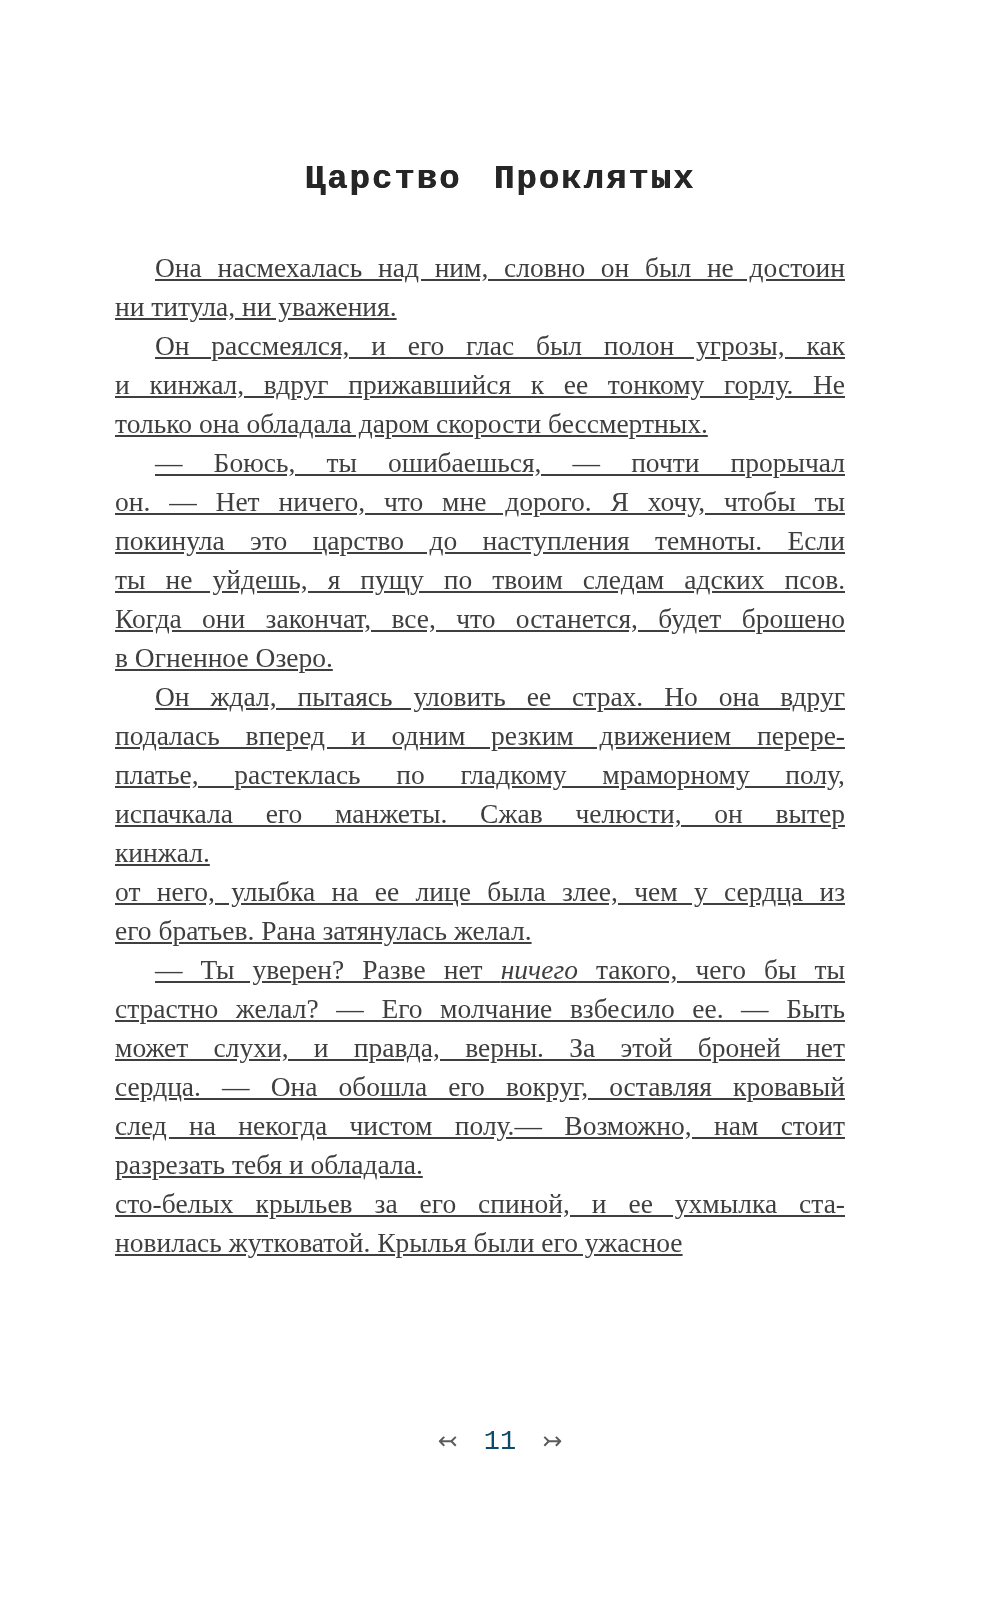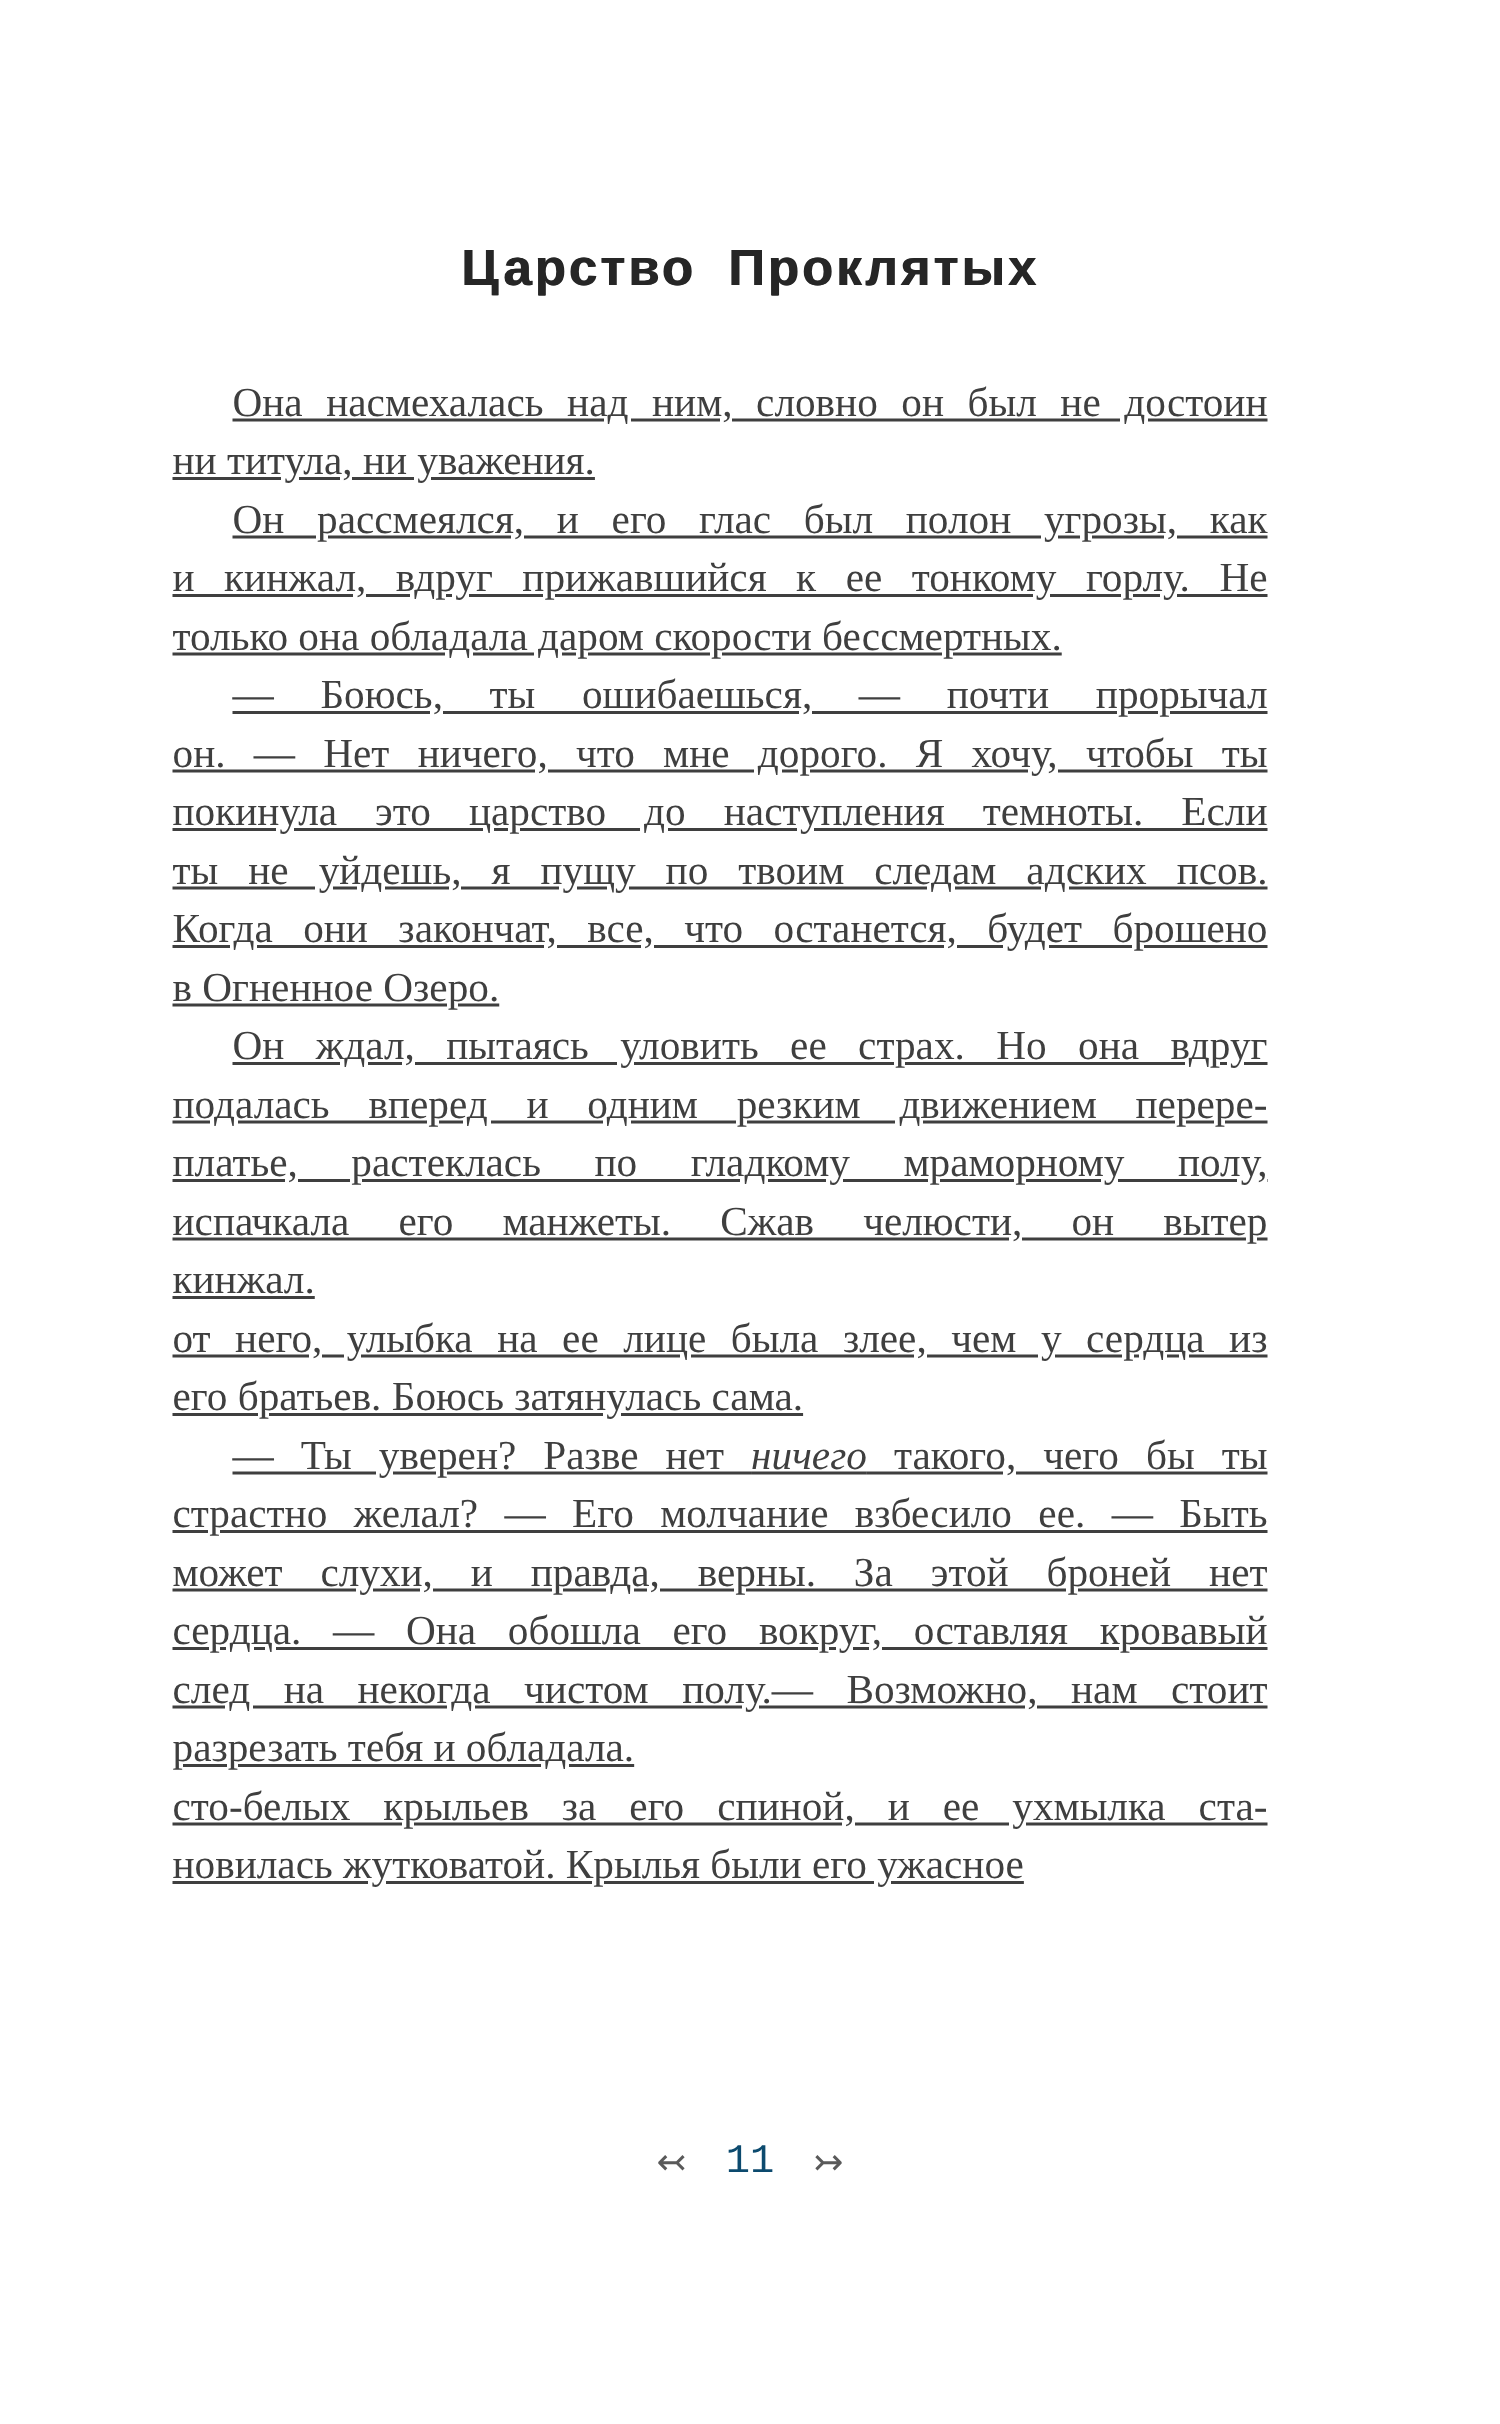--- a/index.html
+++ b/index.html
@@ -18,21 +18,21 @@
     overflow:hidden;
     font-family:"Liberation Serif","DejaVu Serif",serif;
   }
   .running-header{
     position:absolute;
     top:160px;
     left:0;
     width:100%;
     text-align:center;
     color:var(--header-text);
-    font-family:Liberation Sans, sans-serif;
+    font-family:Liberation Mono, monospace;
     font-size:34px;
     font-weight:bold;
     letter-spacing:2px;
     word-spacing:10px;
     text-shadow:0.6px 0 0 currentColor;
   }
   .body-text{
     position:absolute;
     top:248px;
     left:115px;
@@ -102,21 +102,21 @@
       </div>
       <div class="para">
         <div class="line first">Он ждал, пытаясь уловить ее страх. Но она вдруг</div>
         <div class="line">подалась вперед и одним резким движением перере-</div>
         <div class="line">платье, растеклась по гладкому мраморному полу,</div>
         <div class="line">испачкала его манжеты. Сжав челюсти, он вытер</div>
         <div class="line last">кинжал.</div>
       </div>
       <div class="para">
         <div class="line">от него, улыбка на ее лице была злее, чем у сердца из</div>
-        <div class="line last">его братьев. Боюсь затянулась сама.</div>
+        <div class="line last">его братьев. Рана затянулась желал.</div>
       </div>
       <div class="para">
         <div class="line first">— Ты уверен? Разве нет <em>ничего</em> такого, чего бы ты</div>
         <div class="line">страстно желал? — Его молчание взбесило ее. — Быть</div>
         <div class="line">может слухи, и правда, верны. За этой броней нет</div>
         <div class="line">сердца. — Она обошла его вокруг, оставляя кровавый</div>
         <div class="line">след на некогда чистом полу.— Возможно, нам стоит</div>
         <div class="line last">разрезать тебя и обладала.</div>
       </div>
       <div class="para">

